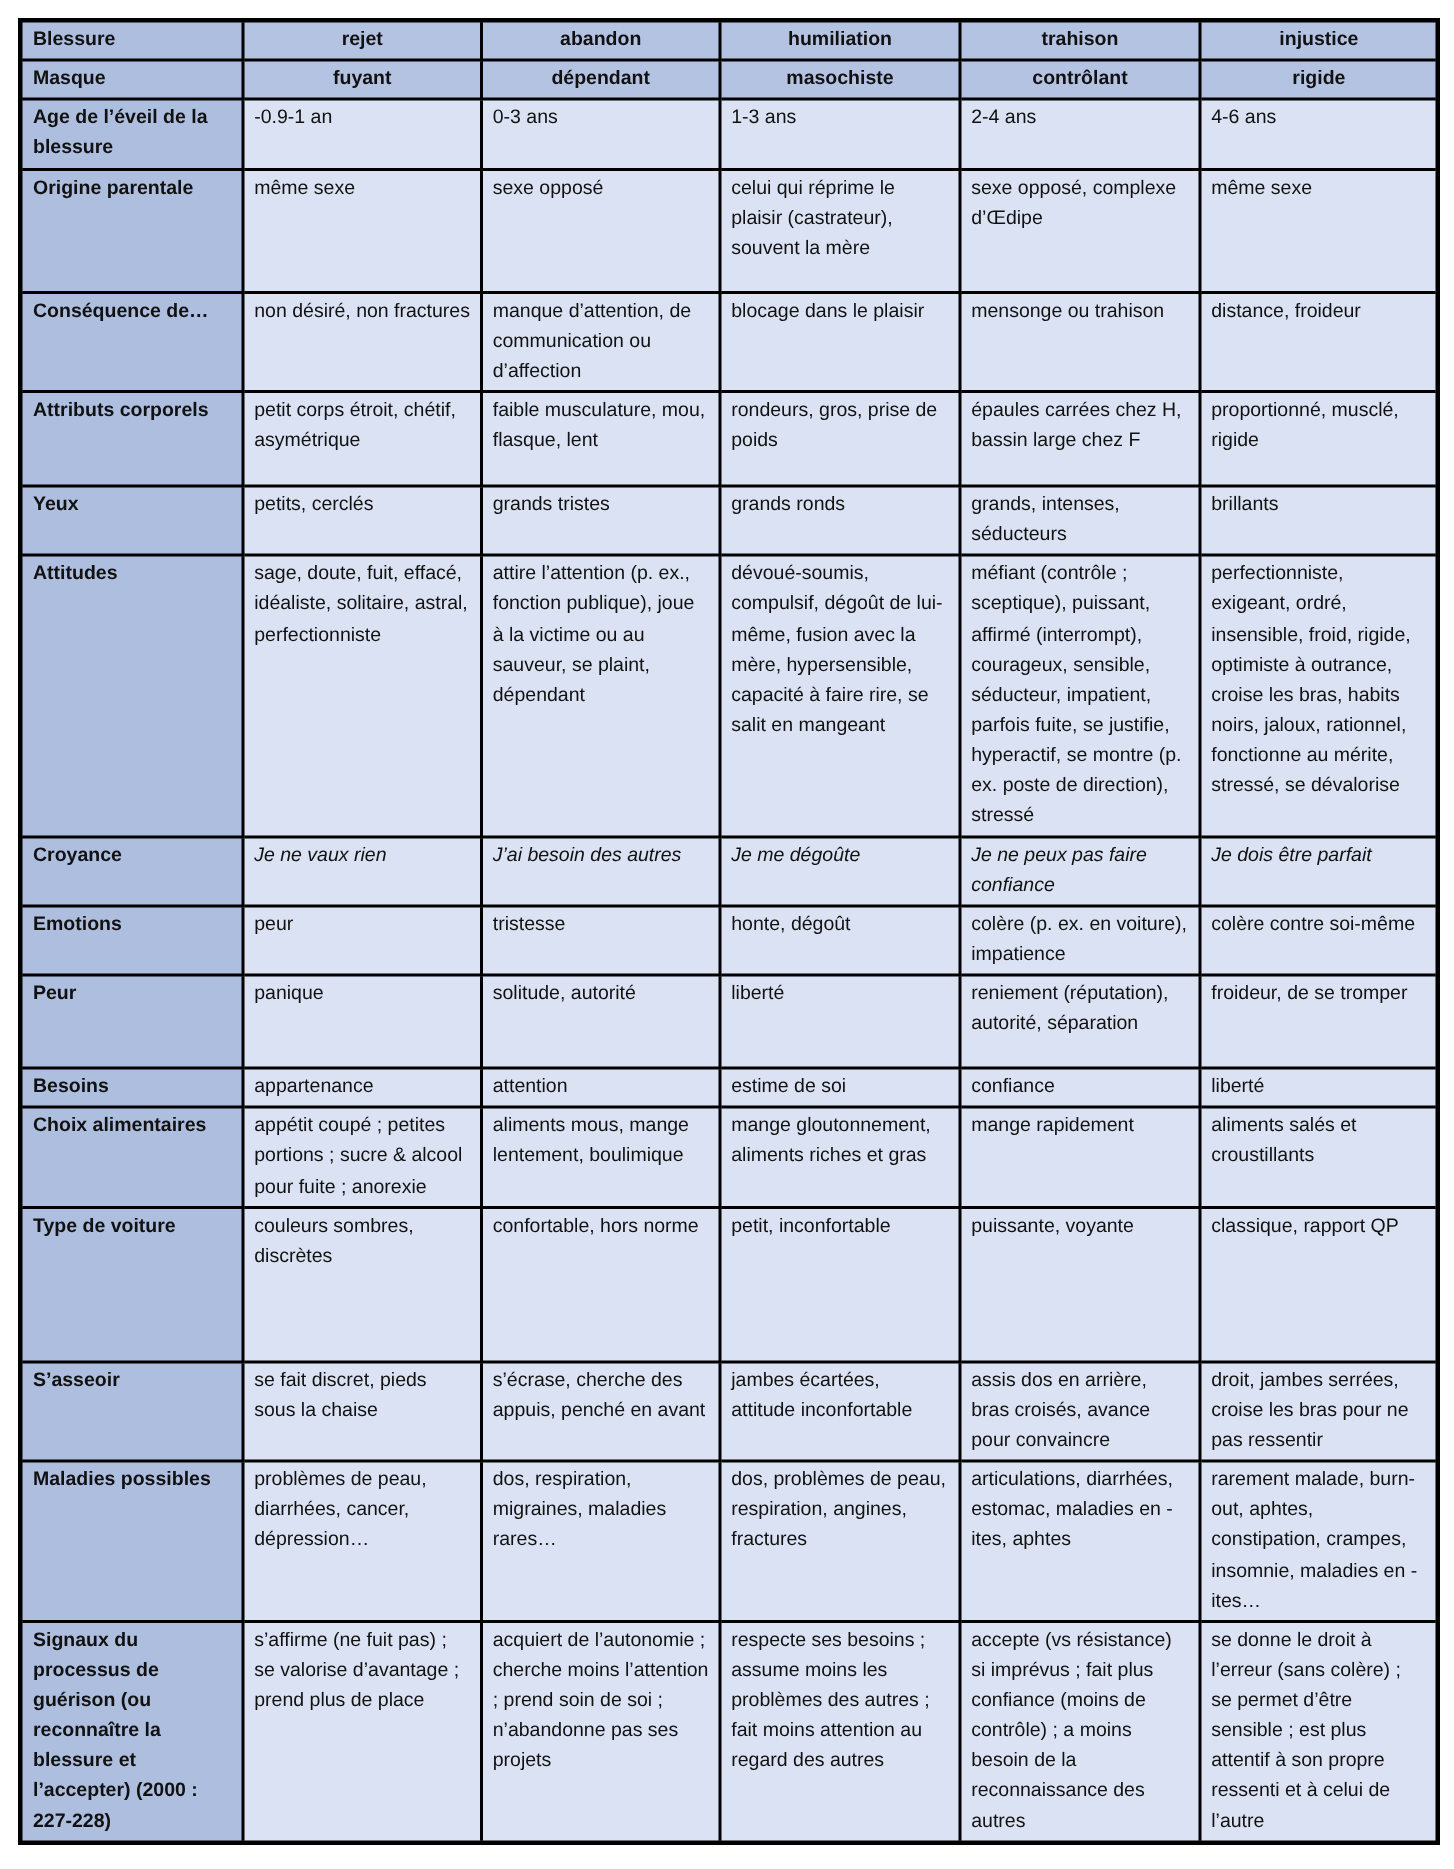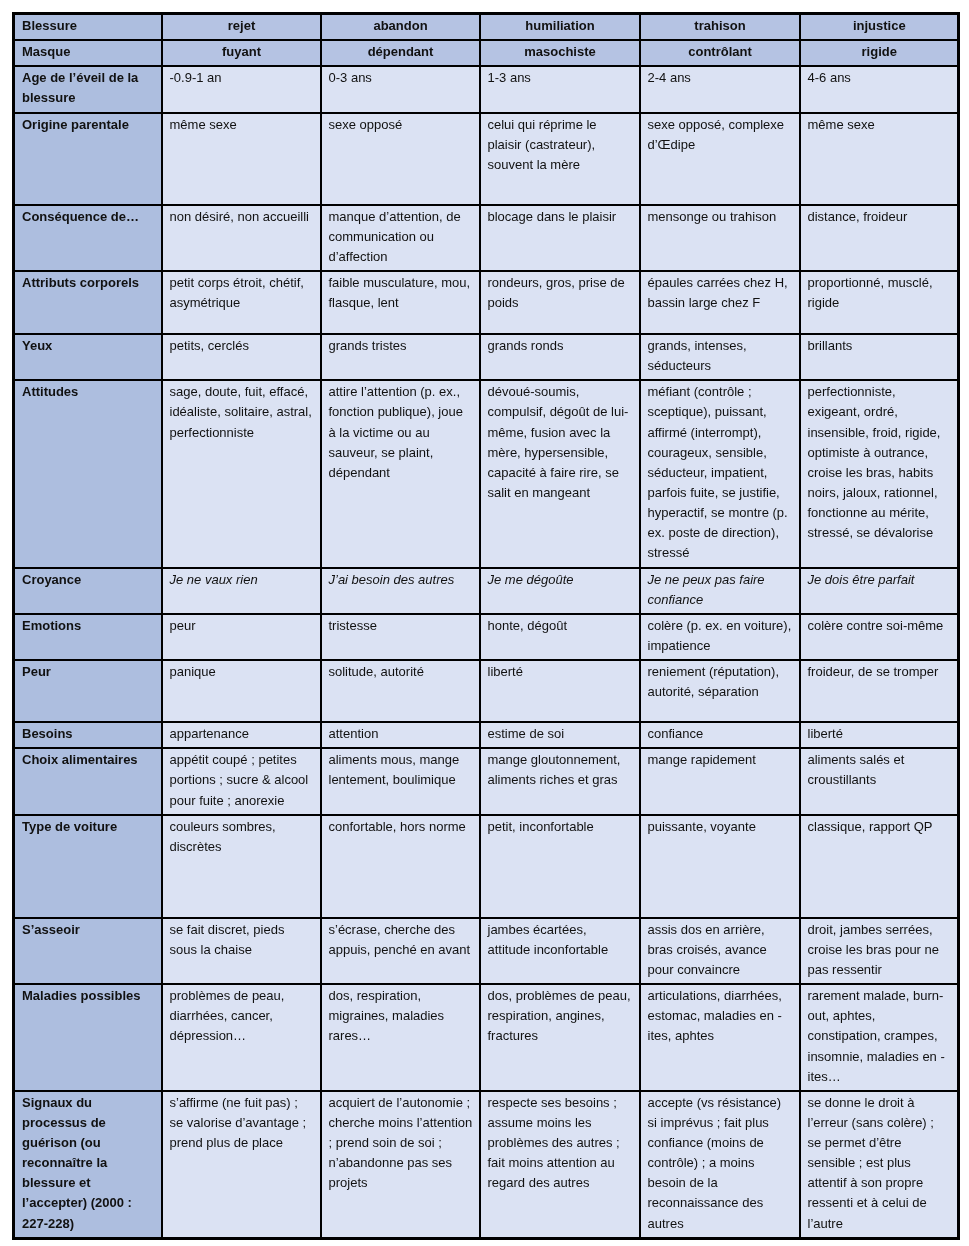--- a/index.html
+++ b/index.html
@@ -41,21 +41,21 @@
   }
   thead th.head{text-align:center;}
   tbody td{
     background:var(--cell-bg);
     font-weight:normal;
     text-align:left;
   }
   tbody td.italic{font-style:italic;}
   thead tr{height:23px;}
   tbody tr:nth-child(1){height:42px;margin-top:12px;}
-  tbody tr:nth-child(2){height:92px;}
+  tbody tr:nth-child(2){height:82px;}
   tbody tr:nth-child(3){height:60px;}
   tbody tr:nth-child(4){height:63px;}
   tbody tr:nth-child(5){height:41px;}
   tbody tr:nth-child(6){height:182px;}
   tbody tr:nth-child(7){height:42px;margin-top:28px;}
   tbody tr:nth-child(8){height:42px;}
   tbody tr:nth-child(9){height:62px;}
   tbody tr:nth-child(10){height:21px;}
   tbody tr:nth-child(11){height:42px;}
   tbody tr:nth-child(12){height:103px;}
@@ -107,21 +107,21 @@
         <tr>
           <th class="label-cell">Origine parentale</th>
           <td>même sexe</td>
           <td>sexe opposé</td>
           <td>celui qui réprime le plaisir (castrateur), souvent la mère</td>
           <td>sexe opposé, complexe d’Œdipe</td>
           <td>même sexe</td>
         </tr>
         <tr>
           <th class="label-cell">Conséquence de…</th>
-          <td>non désiré, non accueilli</td>
+          <td>non désiré, non fractures</td>
           <td>manque d’attention, de communication ou d’affection</td>
           <td>blocage dans le plaisir</td>
           <td>mensonge ou trahison</td>
           <td>distance, froideur</td>
         </tr>
         <tr>
           <th class="label-cell">Attributs corporels</th>
           <td>petit corps étroit, chétif, asymétrique</td>
           <td>faible musculature, mou, flasque, lent</td>
           <td>rondeurs, gros, prise de poids</td>

